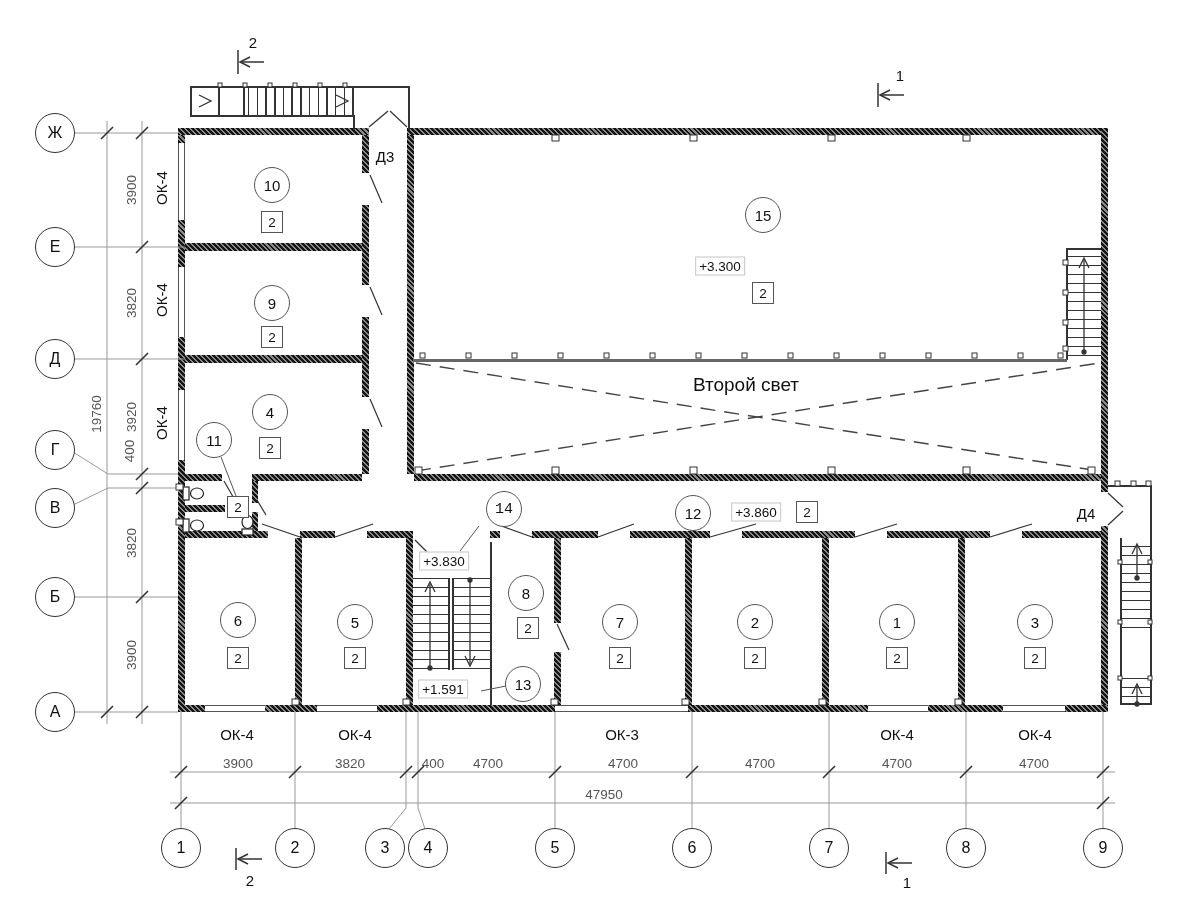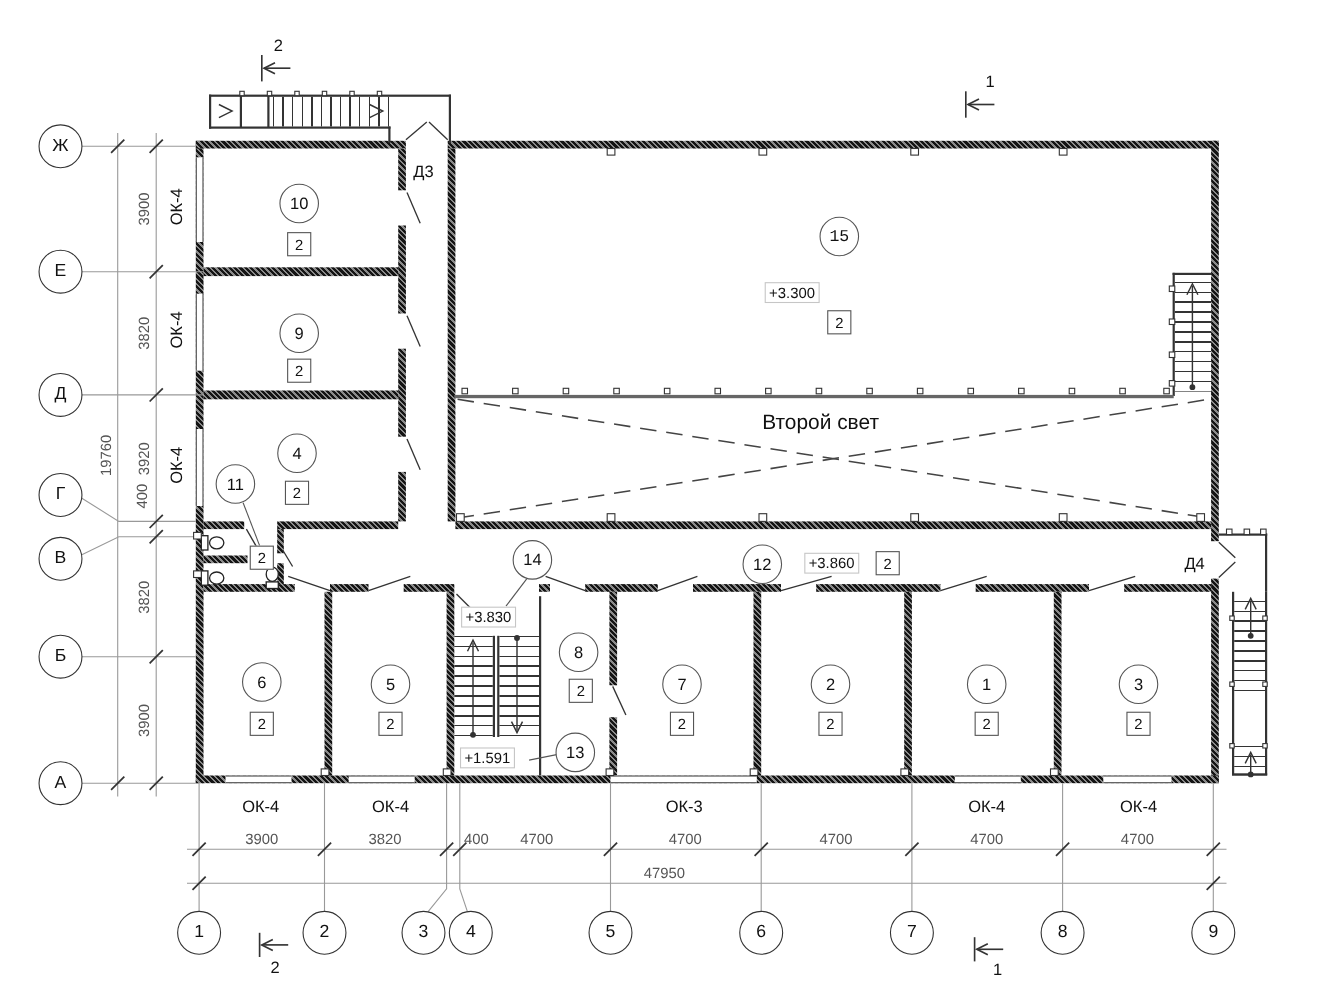--- a/index.html
+++ b/index.html
@@ -348,22 +348,22 @@
 
   <div class="seclab" style="left:253px;top:42px;">2</div>
   <div class="seclab" style="left:900px;top:75px;">1</div>
   <div class="seclab" style="left:250px;top:880px;">2</div>
   <div class="seclab" style="left:907px;top:882px;">1</div>
 
   <div class="room-circle" style="left:272px;top:185px;">10</div>
   <div class="room-circle" style="left:272px;top:303px;">9</div>
   <div class="room-circle" style="left:270px;top:412px;">4</div>
   <div class="room-circle" style="left:214px;top:440px;">11</div>
-  <div class="room-circle" style="left:763px;top:215px;font-family:Liberation Mono, monospace;">15</div>
-  <div class="room-circle" style="left:484px;top:509px;">14</div>
+  <div class="room-circle" style="left:763px;top:215px;">15</div>
+  <div class="room-circle" style="left:504px;top:509px;font-family:Liberation Mono, monospace;">14</div>
   <div class="room-circle" style="left:523px;top:684px;">13</div>
   <div class="room-circle" style="left:693px;top:513px;">12</div>
   <div class="room-circle" style="left:526px;top:593px;">8</div>
   <div class="room-circle" style="left:238px;top:620px;">6</div>
   <div class="room-circle" style="left:355px;top:622px;">5</div>
   <div class="room-circle" style="left:620px;top:622px;">7</div>
   <div class="room-circle" style="left:755px;top:622px;">2</div>
   <div class="room-circle" style="left:897px;top:622px;">1</div>
   <div class="room-circle" style="left:1035px;top:622px;">3</div>
 

